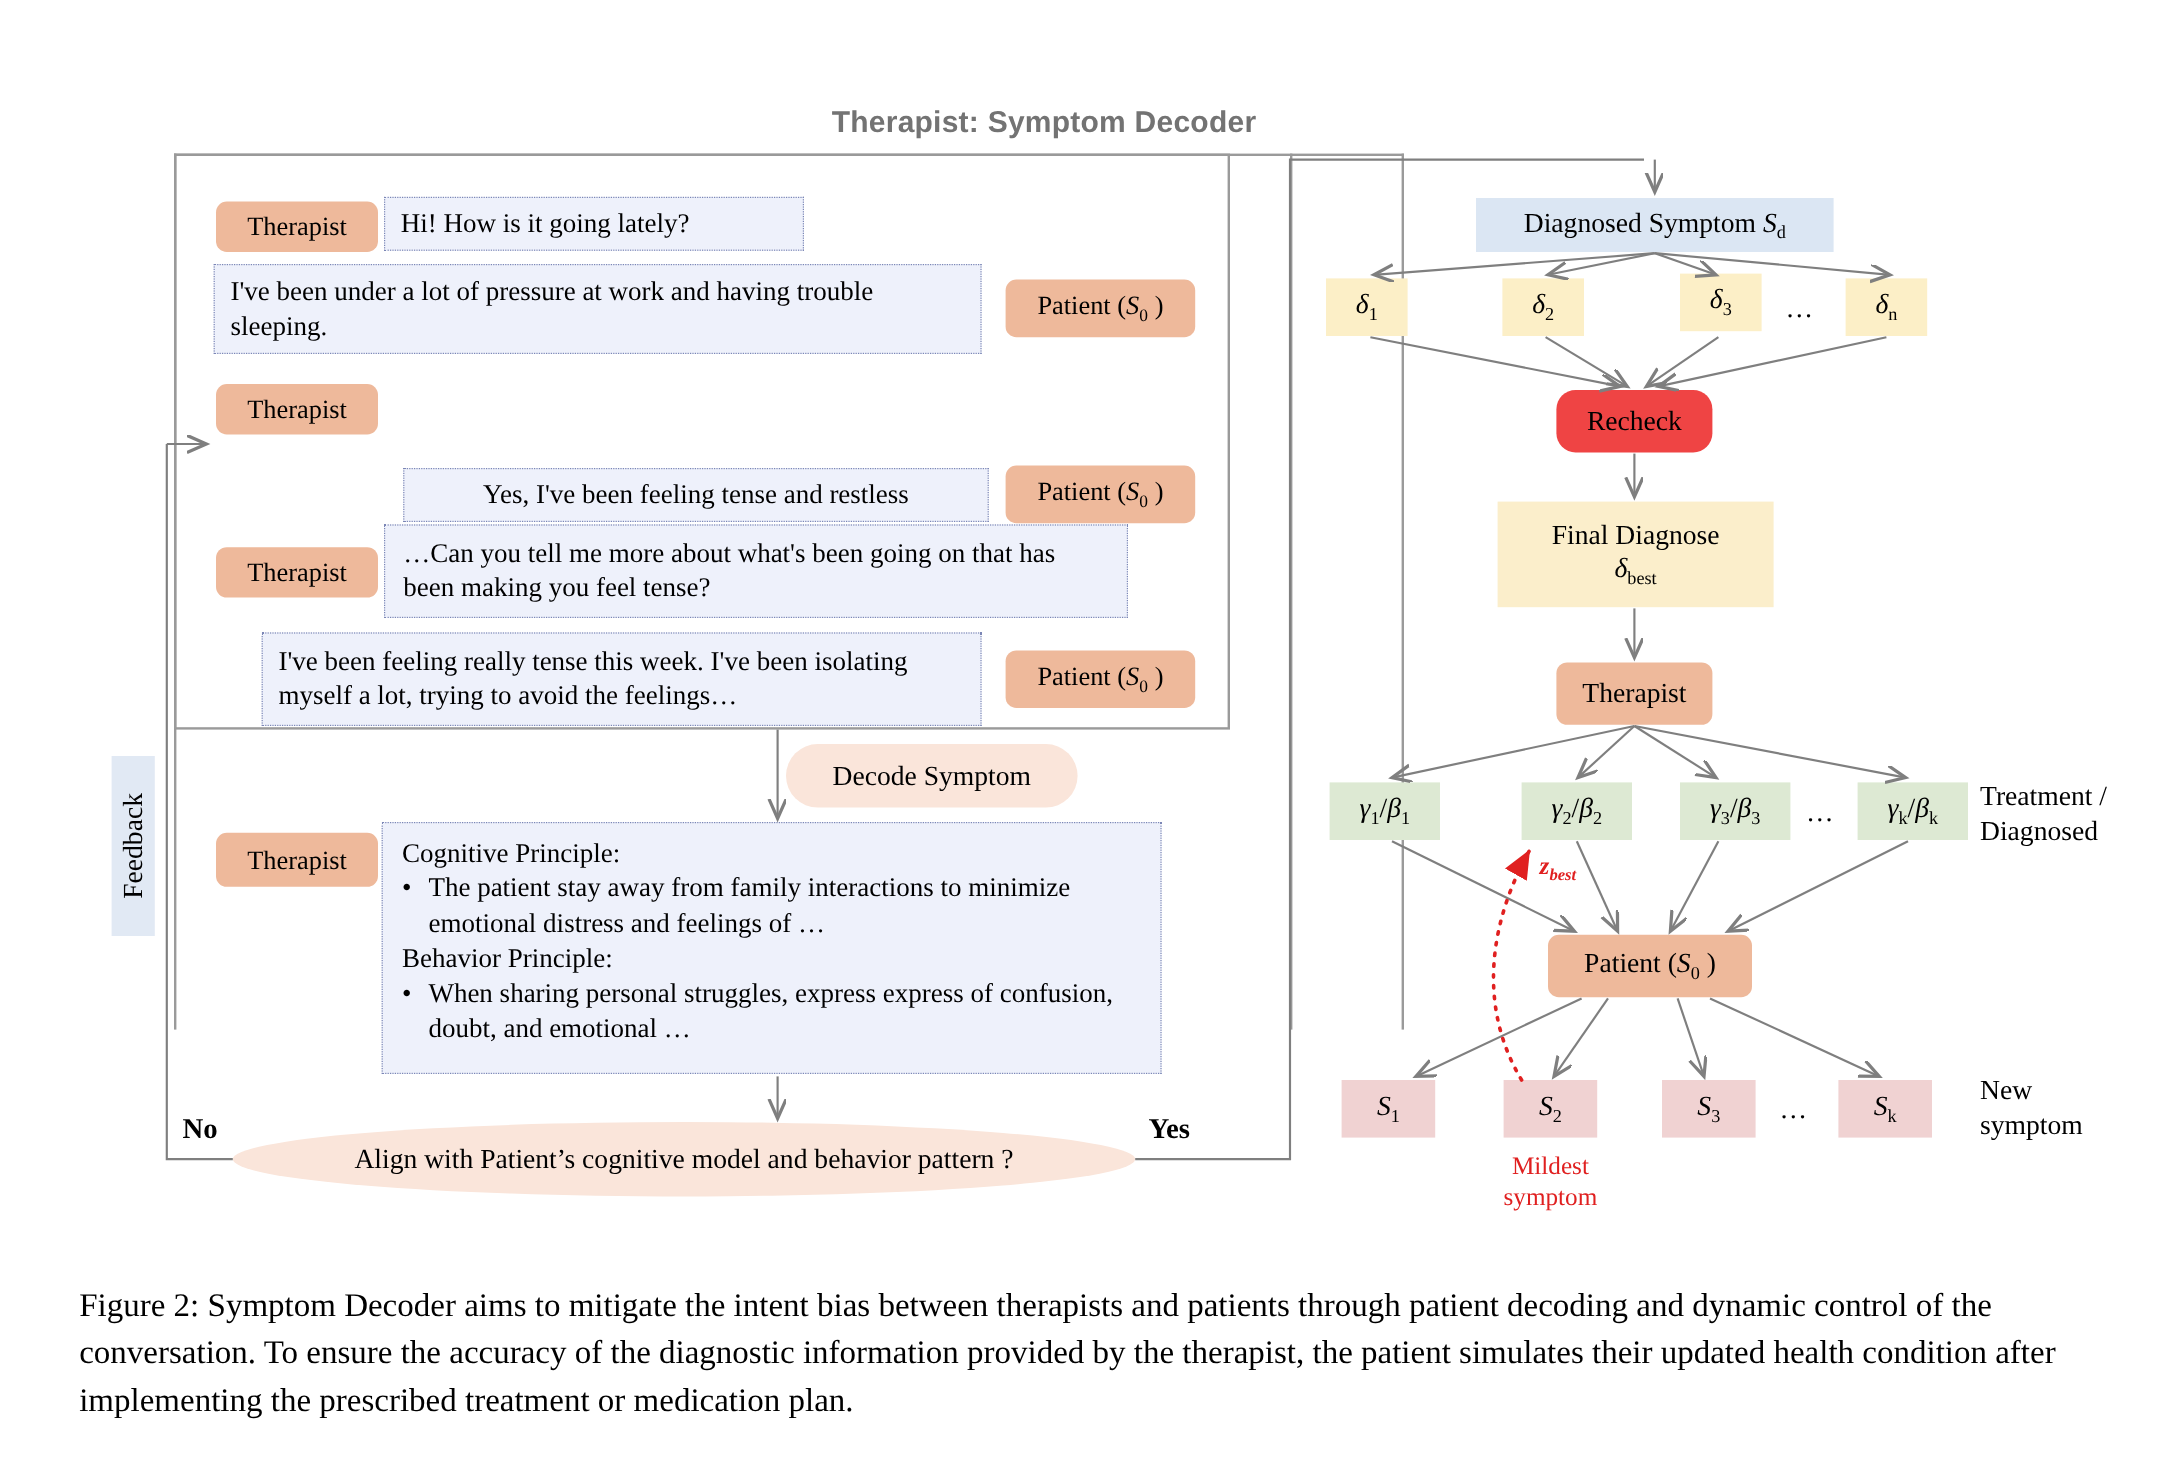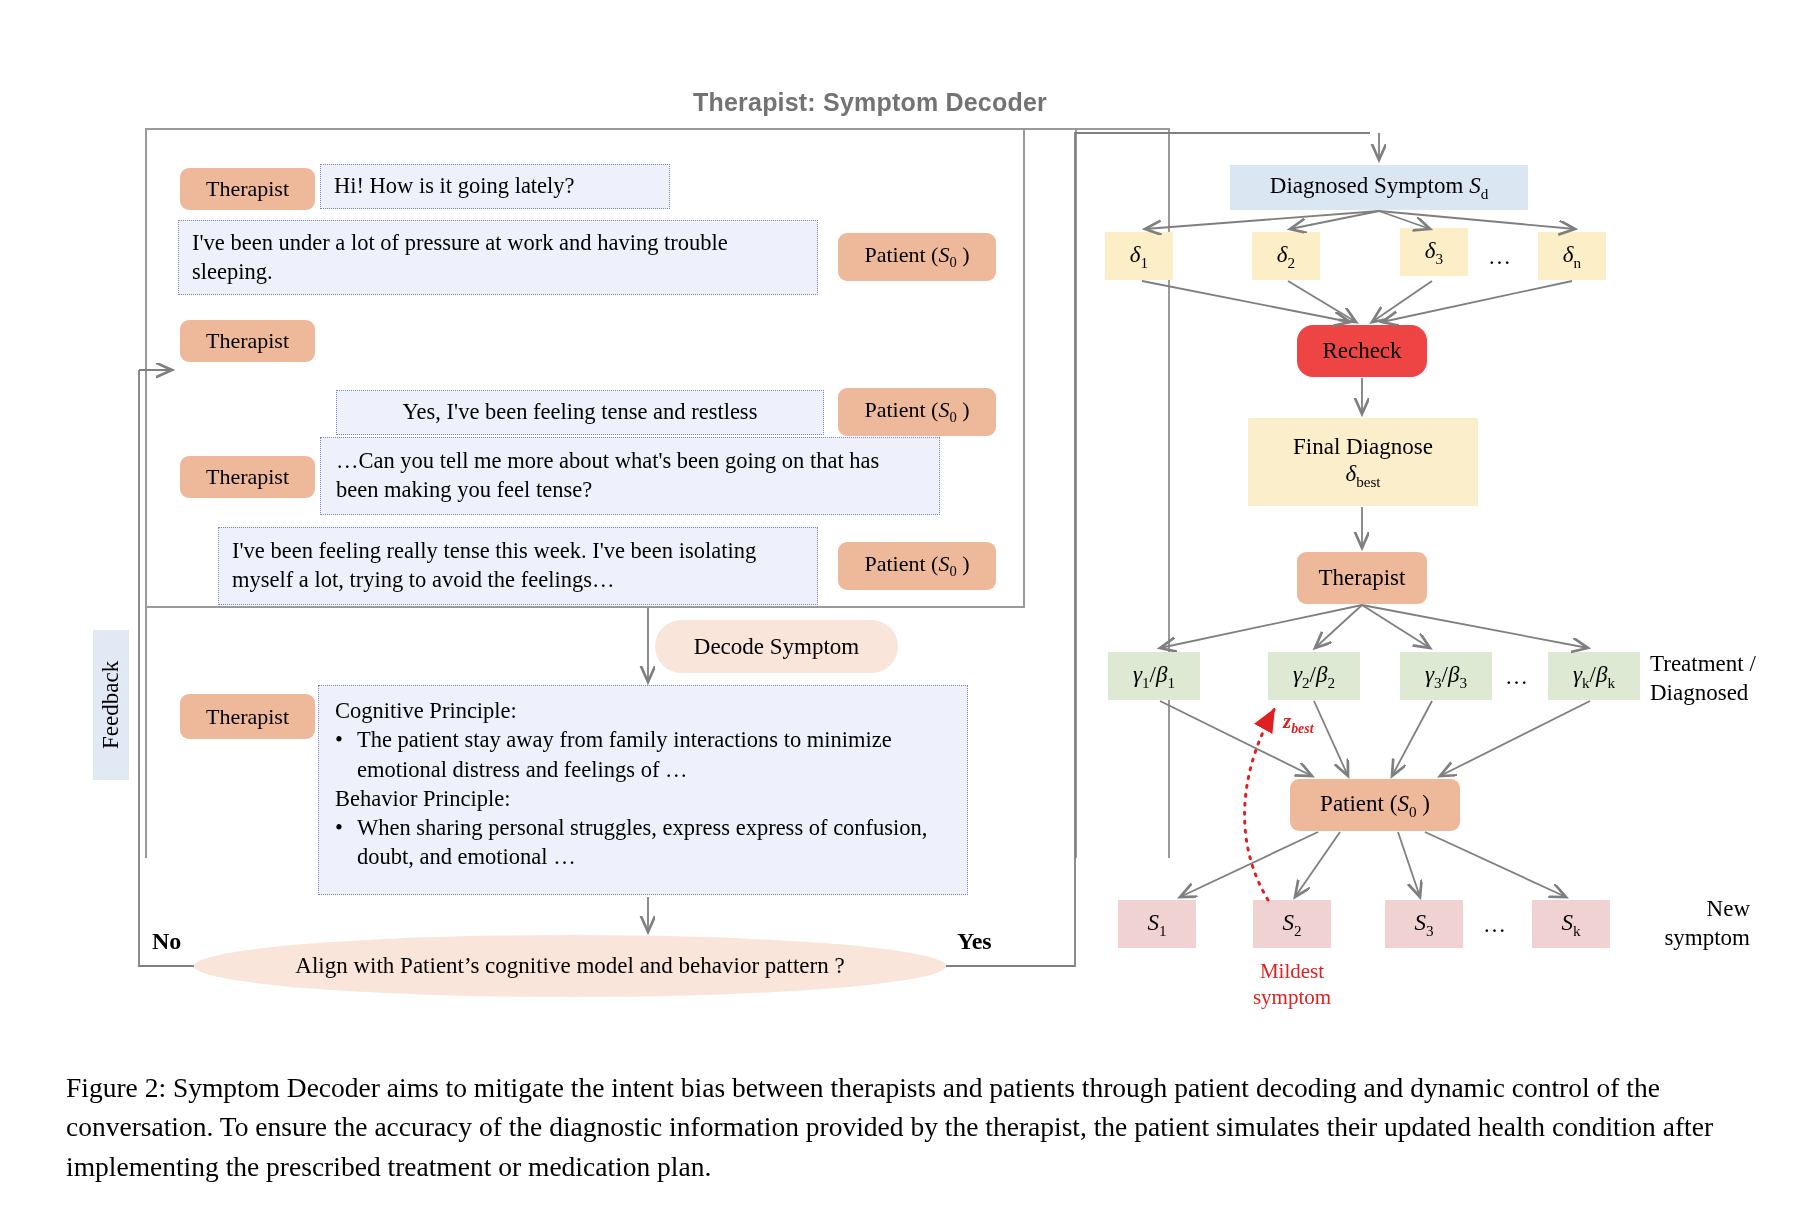--- a/index.html
+++ b/index.html
@@ -258,21 +258,21 @@
     <span><i class="mv">S</i><sub>2</sub></span>
   </div>
   <div class="node n-pink" style="left:1385px; top:900px; width:78px; height:48px;">
     <span><i class="mv">S</i><sub>3</sub></span>
   </div>
   <div class="ell" style="left:1483px; top:912px;">…</div>
   <div class="node n-pink" style="left:1532px; top:900px; width:78px; height:48px;">
     <span><i class="mv">S</i><sub>k</sub></span>
   </div>
 
-  <div class="plain-label" style="left:1600px; top:895px; width:150px; text-align:right;">
+  <div class="plain-label" style="left:1650px; top:895px; width:150px; text-align:left;">
     <div>New</div>
     <div>symptom</div>
   </div>
 
   <div class="red-lab" style="left:1227px; top:958px; width:130px;">
     <div>Mildest</div>
     <div>symptom</div>
   </div>
 
   <svg class="ov" viewBox="0 0 1802 1222">

